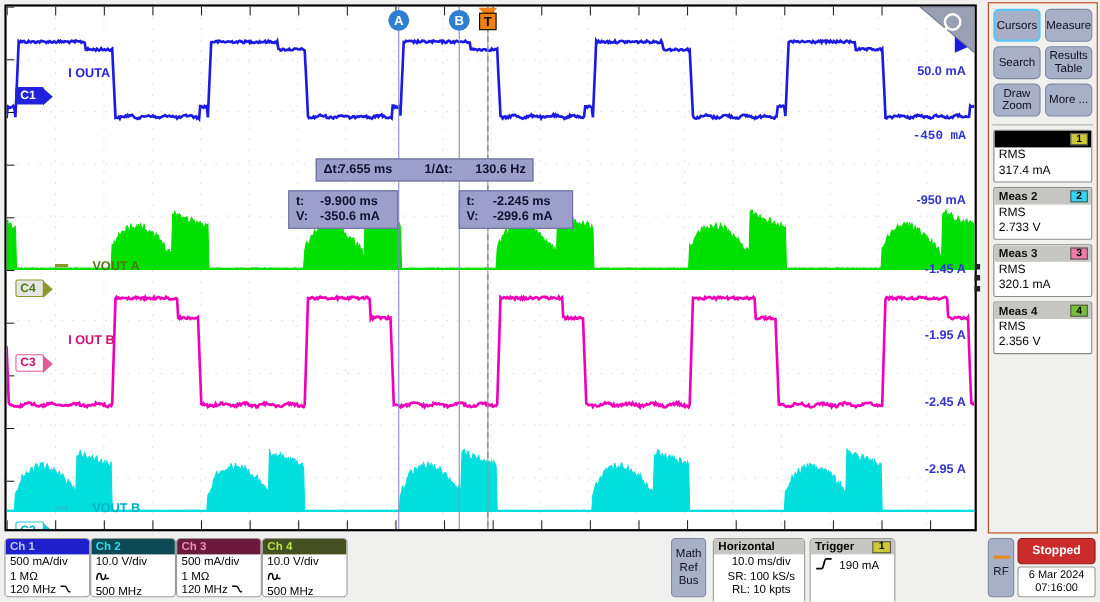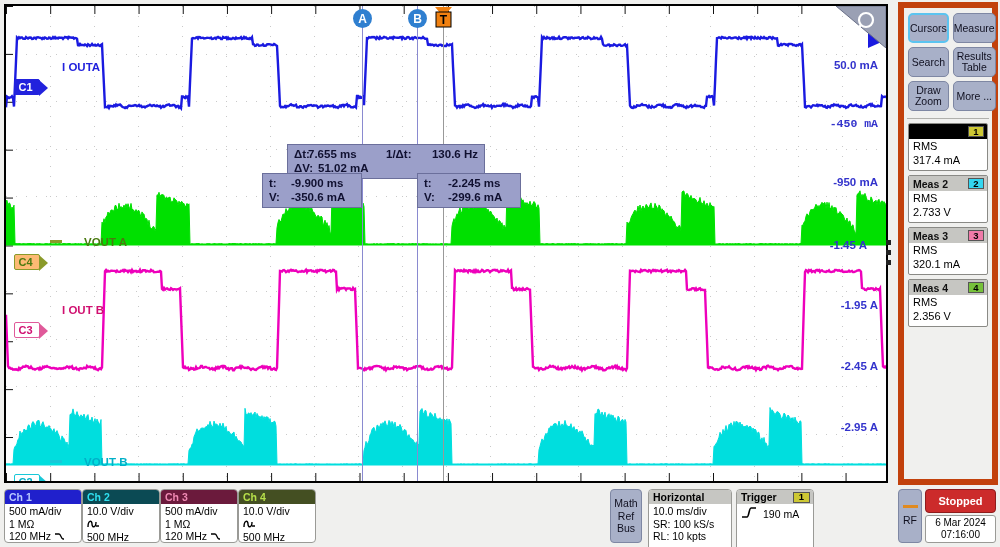--- a/index.html
+++ b/index.html
@@ -141,21 +141,21 @@
     width: 58px; height: 42px;
     z-index: 40;
   }
 
   
   #sidepanel {
     position: absolute;
     left: 898px; top: 2px;
     width: 100px; height: 483px;
     background: #f0f0ee;
-    border: 6px solid #c2410c;
+    border: 1px solid #c2410c;
   }
   .btngrid {
     display: grid;
     grid-template-columns: 1fr 1fr;
     gap: 4px;
     padding: 5px 4px 6px 4px;
   }
   .sbtn {
     background: #a8b0c8;
     border: 1px solid #7e87a3;
@@ -256,20 +256,21 @@
     color: #000;
     padding: 0 3px 0 4px;
     line-height: 14px;
     display: flex; align-items: center; justify-content: space-between;
   }
   .infobox .bd {
     padding: 1px 0 0 4px;
     font-size: 10.5px;
     line-height: 12.5px;
     color: #000;
+    text-align: center;
   }
   .vbtn {
     position: absolute; top: 2px;
     background: #a8b0c8;
     border: 1px solid #7e87a3;
     border-radius: 4px;
     font-size: 10.5px;
     color: #101020;
     display: flex; flex-direction: column;
     align-items: center; justify-content: center;
@@ -364,21 +365,21 @@
       <div class="curline gray" style="left:437px"></div>
 
       <div id="chtags">
           <div class="chtag" style="left: 8px; top: 52px;">
             <div class="pill" style="color: rgb(34, 34, 221); background: rgb(34, 34, 221); border: 1.5px solid rgb(34, 34, 221);">
               <span style="color: rgb(255, 255, 255);">C1</span>
             </div>
             <div class="lbl" style="margin-left: 22px; color: rgb(34, 34, 221);">I OUTA</div>
           </div>
           <div class="chtag" style="left: 8px; top: 227px;">
-            <div class="pill" style="color: rgb(138, 154, 42); background: #fdba74; border: 1.5px solid rgb(138, 154, 42); text-align: right;">
+            <div class="pill" style="color: rgb(138, 154, 42); background: #e5e5e5; border: 1.5px solid rgb(138, 154, 42); text-align: right;">
               <span style="color: rgb(74, 122, 16);">C4</span>
             </div>
             <div class="gndline" style="background: rgb(138, 154, 42); top: 7px;"></div>
             <div class="lbl" style="margin-left: 44px; color: rgb(74, 122, 16);">VOUT A</div>
           </div>
           <div class="chtag" style="left: 8px; top: 295px;">
             <div class="pill" style="color: rgb(224, 90, 154); background: rgb(255, 255, 255); border: 1.5px solid rgb(224, 90, 154);">
               <span style="color: rgb(208, 16, 112);">C3</span>
             </div>
             <div class="lbl" style="margin-left: 22px; color: rgb(208, 16, 112);">I OUT B</div>
@@ -389,21 +390,21 @@
             </div>
             <div class="gndline" style="background: rgb(24, 200, 216); top: 7px;"></div>
             <div class="lbl" style="margin-left: 44px; color: rgb(0, 176, 200);">VOUT B</div>
           </div>
         </div>
 
       <div id="axlabels">
           <div class="axlabel" style="right: 8px; top: 53px;">50.0 mA</div>
           <div class="axlabel" style="right: 8px; top: 111px; font-family: Liberation Mono, monospace;">-450 mA</div>
           <div class="axlabel" style="right: 8px; top: 170px;">-950 mA</div>
-          <div class="axlabel" style="right: 19px; top: 233px;">-1.45 A</div>
+          <div class="axlabel" style="right: 8px; top: 233px;">-1.45 A</div>
           <div class="axlabel" style="right: 8px; top: 293px;">-1.95 A</div>
           <div class="axlabel" style="right: 8px; top: 354px;">-2.45 A</div>
           <div class="axlabel" style="right: 8px; top: 415px;">-2.95 A</div>
         </div>
 
       <div class="curmark" style="left:347px">A</div>
       <div class="curmark" style="left:402px">B</div>
 
       <div class="trigmark" style="left:427px">
         <svg width="21" height="25" viewBox="0 0 21 25">
@@ -420,24 +421,20 @@
           <line x1="33" y1="19" x2="26" y2="27" stroke="#ffffff" stroke-width="2.6"></line>
         </svg>
       </div>
 
       <div class="readout" style="left:281px; top:138px; width:198px;">
         <div class="row">
           <span style="width:14px">Δt:</span>
           <span style="width:78px">7.655 ms</span>
           <span style="width:46px">1/Δt:</span>
           <span>130.6 Hz</span>
-        </div>
-        <div class="row">
-          <span style="width:24px">ΔV:</span>
-          <span>51.02 mA</span>
         </div>
       </div>
 
       <div class="readout" style="left:256px; top:167px; width:100px;">
         <div class="row">
           <span style="width:22px">t:</span>
           <span>-9.900 ms</span>
         </div>
         <div class="row">
           <span style="width:22px">V:</span>

